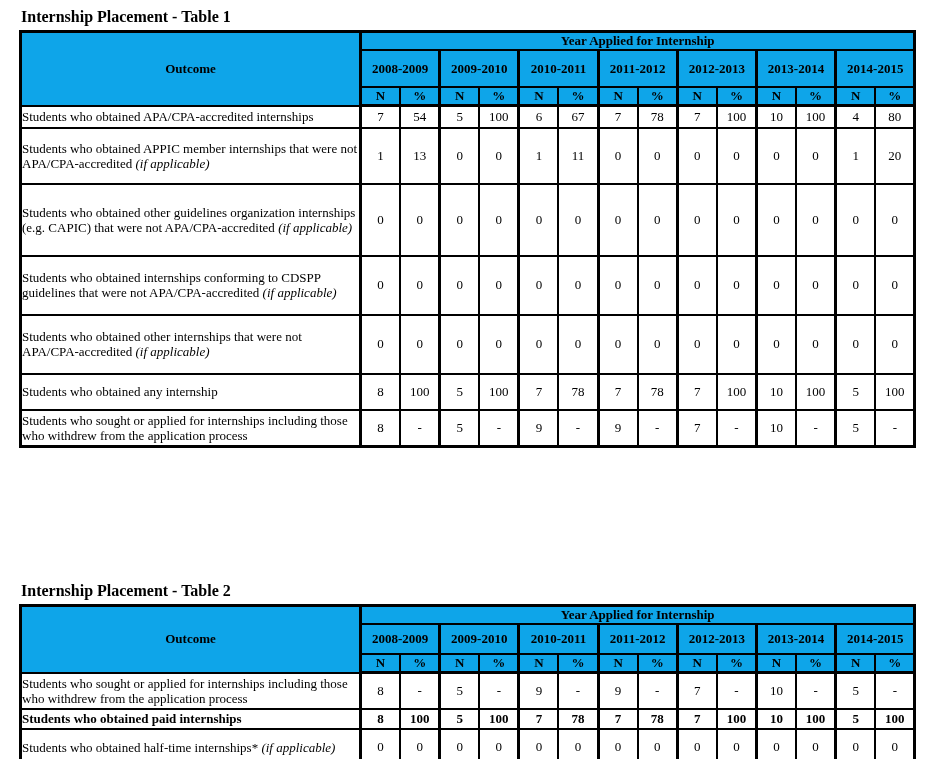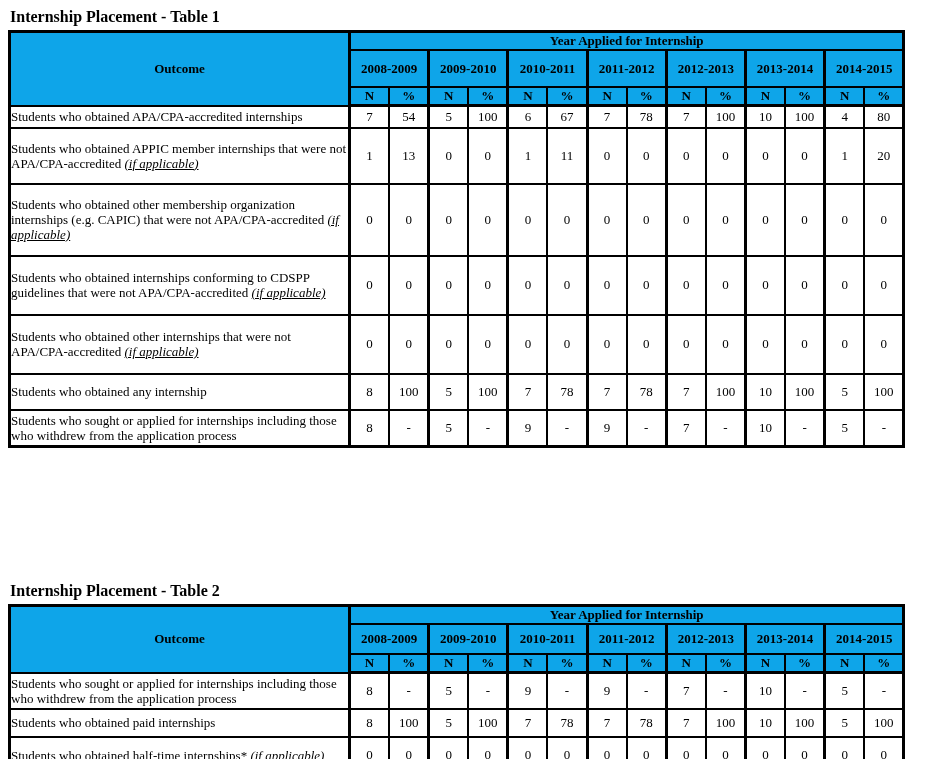--- a/index.html
+++ b/index.html
@@ -6,21 +6,21 @@
     margin: 0;
     padding: 0;
     background: #ffffff;
     color: #000000;
     font-family: "Liberation Serif", "DejaVu Serif", serif;
   }
   .page {
     position: relative;
     width: 927px;
     height: 759px;
-    padding: 8px 0 0 8px;
+    padding: 8px 0 0 19px;
     box-sizing: border-box;
     background: #ffffff;
   }
   .tbl-title {
     font-weight: bold;
     font-size: 16px;
     line-height: 18px;
     margin: 0 0 4px 2px;
   }
   table.data {
@@ -47,42 +47,42 @@
     border-bottom: 3px solid #000000;
   }
   .hdr-bottom { border-bottom: 3px solid #000000 !important; }
   .thick-l { border-left: 3px solid #000000 !important; }
   td.outcome {
     text-align: left;
     vertical-align: middle;
     padding: 1px 2px 1px 3px;
     line-height: 15px;
   }
-  td.outcome .ital { font-style: italic; text-decoration: underline; }
+  td.outcome .ital { font-style: italic; }
   td.num {
     text-align: center;
     vertical-align: middle;
   }
   
   #t1 thead tr:nth-child(1) { height: 18px; }
   #t1 thead tr:nth-child(2) { height: 37px; }
   #t1 thead tr:nth-child(3) { height: 17px; }
   #t1 tbody tr:nth-child(1) { height: 22px; }
   #t1 tbody tr:nth-child(2) { height: 56px; }
   #t1 tbody tr:nth-child(3) { height: 72px; }
   #t1 tbody tr:nth-child(4) { height: 59px; margin-left: 40px; }
   #t1 tbody tr:nth-child(5) { height: 59px; }
   #t1 tbody tr:nth-child(6) { height: 36px; }
   #t1 tbody tr:nth-child(7) { height: 37px; }
   
   #t2 thead tr:nth-child(1) { height: 18px; }
   #t2 thead tr:nth-child(2) { height: 30px; }
   #t2 thead tr:nth-child(3) { height: 18px; }
   #t2 tbody tr:nth-child(1) { height: 36px; }
-  #t2 tbody tr:nth-child(2) { height: 28px; }
+  #t2 tbody tr:nth-child(2) { height: 20px; font-weight: bold; }
   #t2 tbody tr:nth-child(3) { height: 38px; }
 
   .section2 { margin-top: 134px; }
 </style>
 </head>
 <body>
 
 <div class="page">
 
   <div class="section">
@@ -165,21 +165,21 @@
             <td class="num thick-l">0</td>
             <td class="num">0</td>
             <td class="num thick-l">0</td>
             <td class="num">0</td>
             <td class="num thick-l">0</td>
             <td class="num">0</td>
             <td class="num thick-l">1</td>
             <td class="num">20</td>
           </tr>
           <tr>
-            <td class="outcome"><span>Students who obtained other membership organization internships (e.g. CAPIC) that were not APA/CPA-accredited</span> <span class="ital">(if applicable)</span></td>
+            <td class="outcome"><span>Students who obtained other guidelines organization internships (e.g. CAPIC) that were not APA/CPA-accredited</span> <span class="ital">(if applicable)</span></td>
             <td class="num thick-l">0</td>
             <td class="num">0</td>
             <td class="num thick-l">0</td>
             <td class="num">0</td>
             <td class="num thick-l">0</td>
             <td class="num">0</td>
             <td class="num thick-l">0</td>
             <td class="num">0</td>
             <td class="num thick-l">0</td>
             <td class="num">0</td>

